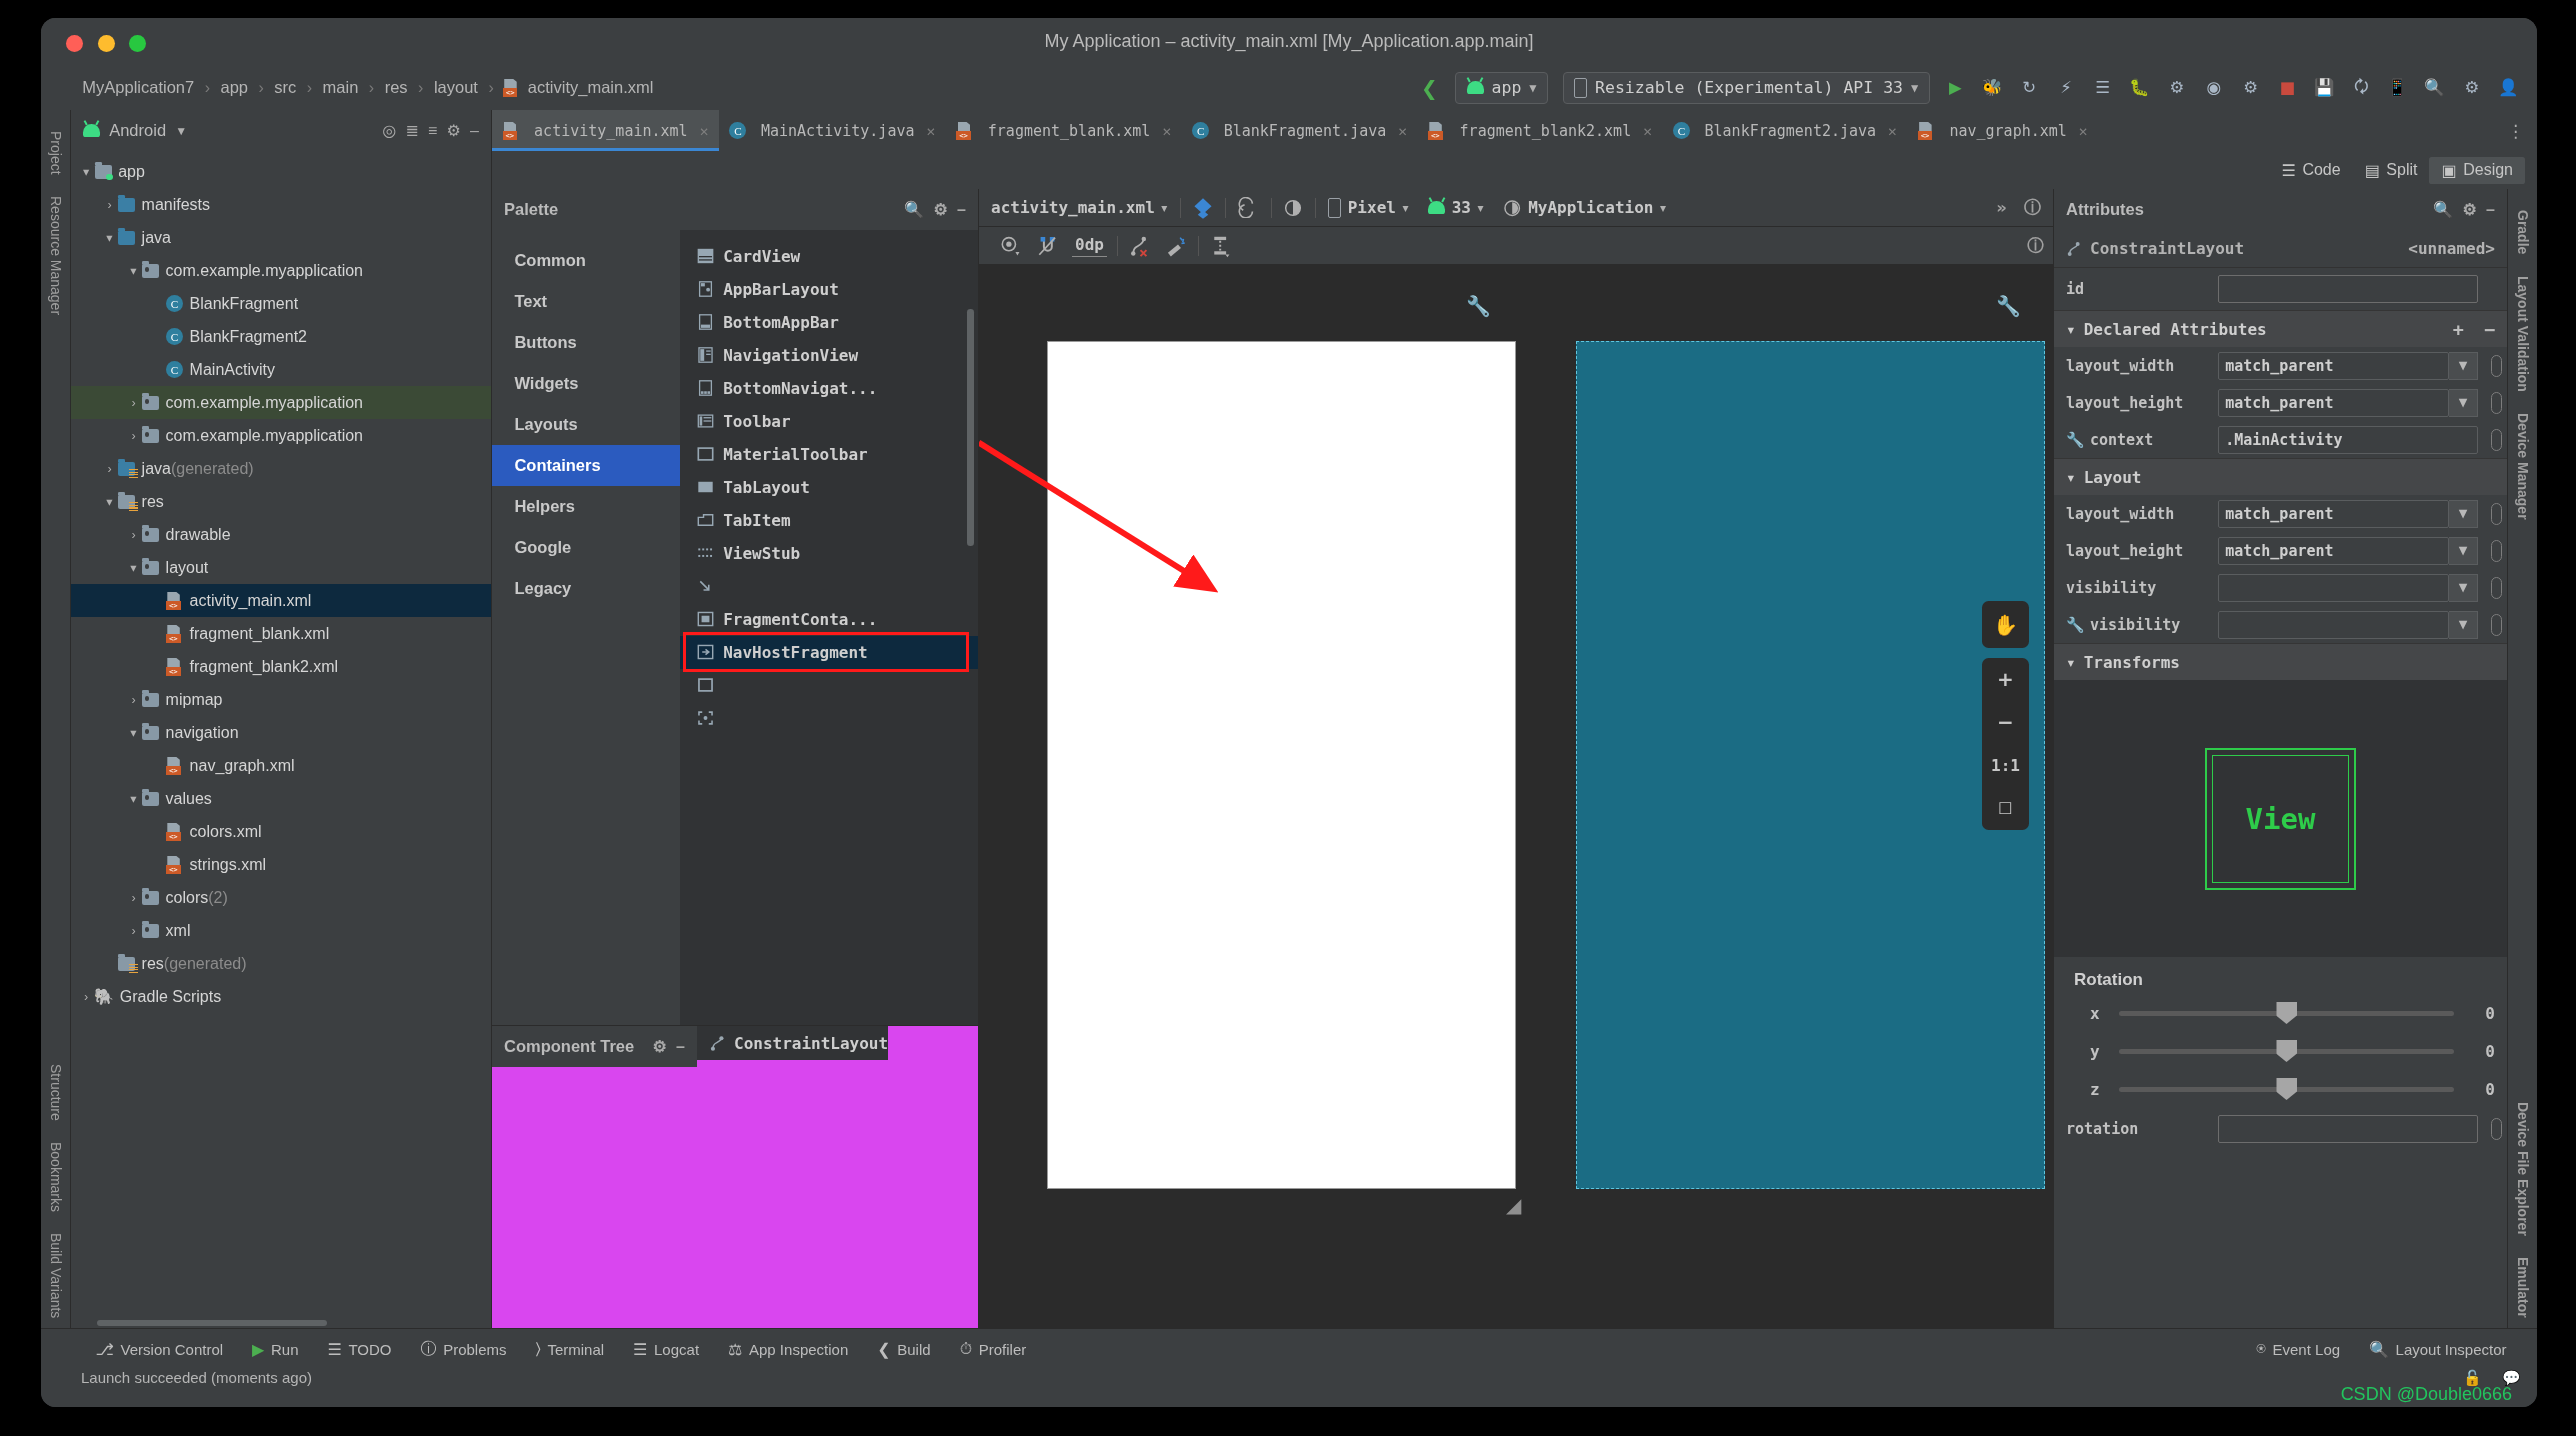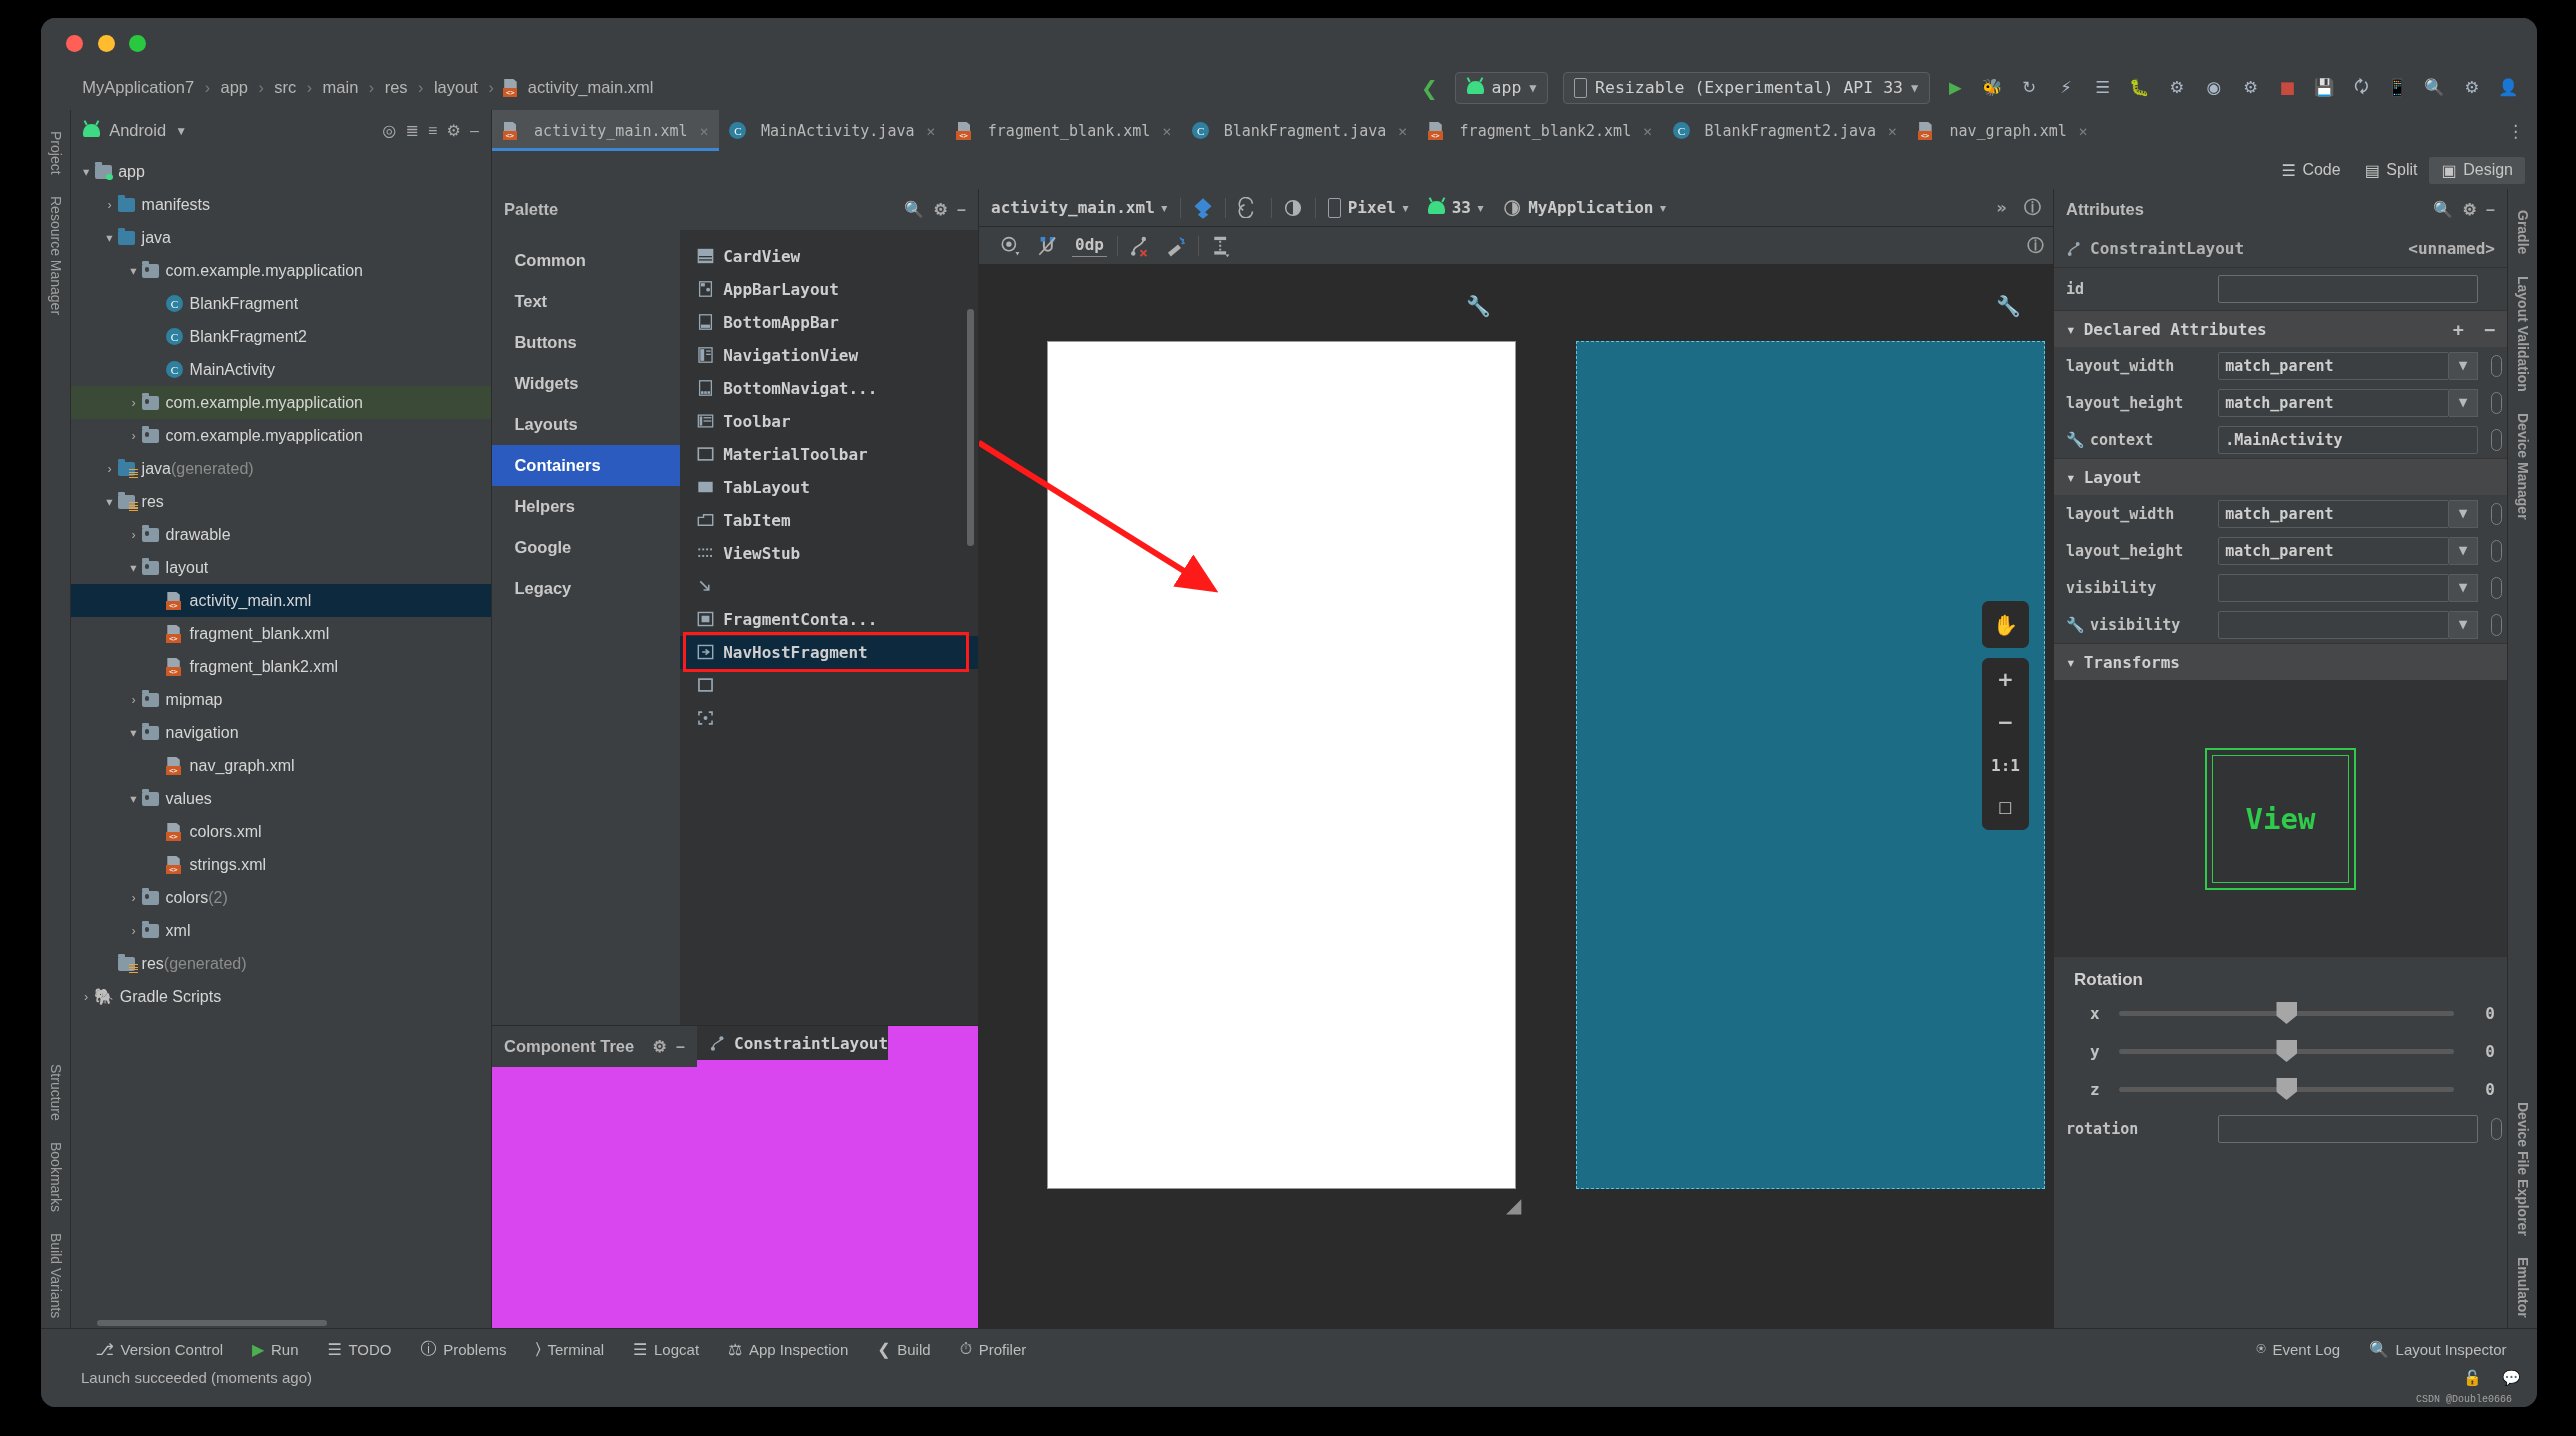--- a/index.html
+++ b/index.html
@@ -299,36 +299,37 @@
     font-family:"Liberation Sans", sans-serif; padding: 0 14.5px;
   }
   .tw-right { margin-left:auto; display:flex; align-items:center; }
   .statusbar {
     height: 38px; background:#3c3f41; display:flex; align-items:flex-start;
     padding: 0 16px 0 40px; color:#b5b5b5; font-size:15px;
     font-family:"Liberation Sans", sans-serif; flex:0 0 38px;
   }
   .sb-right { margin-left:auto; display:flex; align-items:center; gap: 20px; }
   .watermark {
-    position:absolute; right: 25px; bottom: 2.6px; color:#a3a3a3; font-size: 10px;
-    font-family:Liberation Mono, monospace;
+    position:absolute; right: 25px; bottom: 2.6px; color:#22c55e; font-size: 18px;
+    font-family:Liberation Sans, sans-serif;
   }
   svg { display:block; }
 </style>
 </head>
 <body>
 
 <div class="win">
 
   <div class="titlebar">
     <div class="traffic">
       <div class="dot r"></div>
       <div class="dot y"></div>
       <div class="dot g"></div>
     </div>
+    <div class="title-text">My Application – activity_main.xml [My_Application.app.main]</div>
   </div>
 
   <div class="toolbar">
     <div class="crumbs">
       <span class="crumb">MyApplication7</span>
       <span class="crumb-sep">›</span>
       <span class="crumb">app</span>
       <span class="crumb-sep">›</span>
       <span class="crumb">src</span>
       <span class="crumb-sep">›</span>

